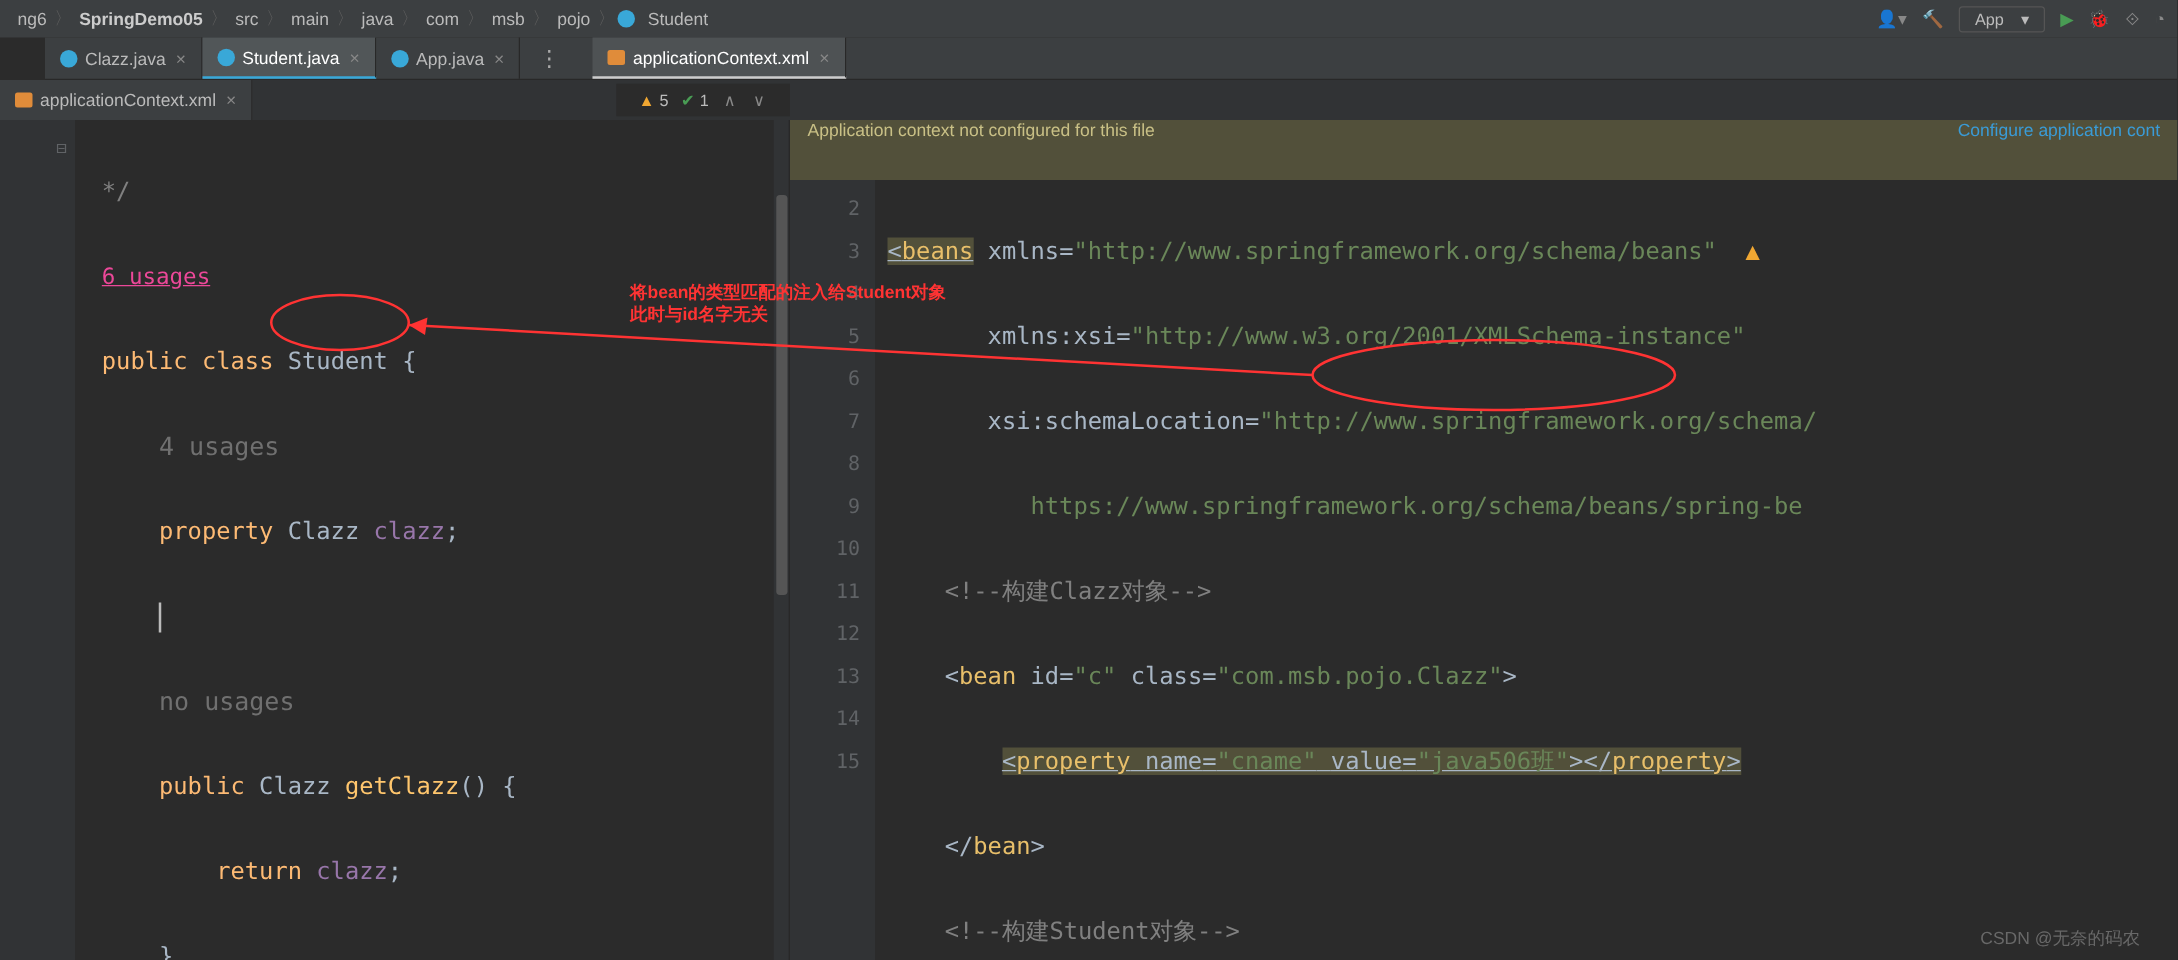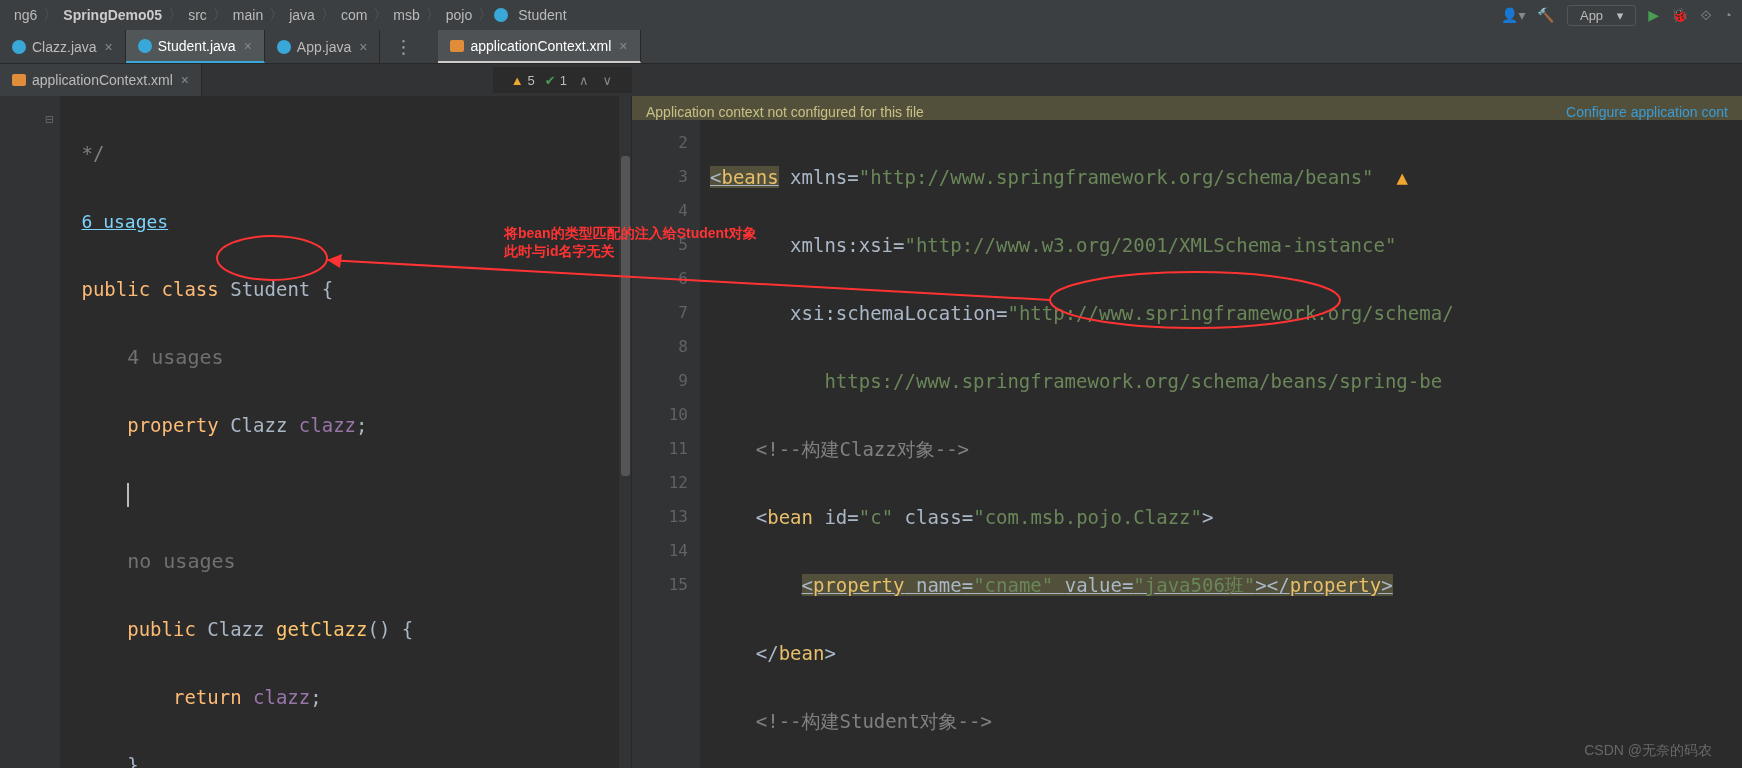--- a/index.html
+++ b/index.html
@@ -5,21 +5,21 @@
 * { margin:0; padding:0; box-sizing:border-box; }
 body { font-family:"Consolas","Monaco",monospace; background:#2b2b2b; color:#a9b7c6; overflow:hidden; width:1742px; height:768px; position:relative; }
 
 .topbar { display:flex; align-items:center; height:30px; background:#3c3f41; padding:0 10px; font-size:14px; color:#bbb; font-family:Arial,sans-serif; }
 .bc-item { padding:0 4px; }
 .bc-sep { color:#5e5e5e; padding:0 2px; }
 .bc-bold { font-weight:bold; color:#ccc; }
 .topbar-right { margin-left:auto; display:flex; align-items:center; gap:12px; }
 .run-select { background:#3c3f41; border:1px solid #555; color:#bbb; padding:2px 12px; border-radius:3px; font-size:13px; }
 
-.tabs-row { display:flex; align-items:center; height:34px; background:#3c3f41; border-bottom:1px solid #282828; }
+.tabs-row { display:flex; align-items:center; height:34px; background:#3c3f41; border-bottom:1px solid #282828;margin-left:36px; }
 .tab { display:flex; align-items:center; padding:0 12px; height:100%; font-size:14px; color:#bbb; cursor:pointer; border-right:1px solid #282828; font-family:Arial,sans-serif; }
 .tab.active { background:#4e5254; color:#fff; }
 .tab.active2 { background:#515658; color:#fff; border-bottom:2px solid #39a8d8; }
 .tab-icon { width:14px; height:14px; border-radius:50%; margin-right:6px; }
 .tab-icon.java { background:#39a8d8; }
 .tab-icon.xml { background:#e08c3a; width:14px; height:12px; border-radius:2px; }
 .tab-close { margin-left:8px; color:#888; font-size:14px; }
 .more { padding:0 14px; color:#aaa; font-size:18px; cursor:pointer; }
 
 .secondary-tabs { display:flex; height:32px; background:#313335; align-items:center; }
@@ -27,38 +27,38 @@
 .split { display:flex; height:calc(100% - 96px); }
 .pane-left { width:632px; display:flex; flex-direction:column; border-right:1px solid #282828; position:relative; }
 .pane-right { flex:1; display:flex; flex-direction:column; }
 
 .status-bar { height:26px; display:flex; align-items:center; justify-content:flex-end; padding:0 18px; font-size:13px; color:#bbb; gap:10px; background:#2b2b2b; font-family:Arial,sans-serif; }
 .warn-badge { display:flex; align-items:center; gap:4px; }
 .warn-icon { color:#f0a732; }
 .check-icon { color:#499c54; }
 .status-arrow { color:#888; cursor:pointer; padding:0 2px; }
 
-.notice-bar { height:24px; background:#52503a; color:#c9c086; display:flex; align-items:flex-end; padding:0 14px; font-size:14px; font-family:Arial,sans-serif; }
+.notice-bar { height:48px; background:#52503a; color:#c9c086; display:flex; align-items:flex-start; padding:0 14px; font-size:14px; font-family:Arial,sans-serif; }
 .notice-link { margin-left:auto; color:#3a9bd6; cursor:pointer; }
 
 .editor { flex:1; display:flex; overflow:hidden; background:#2b2b2b; position:relative; }
 .gutter { width:60px; background:#313335; text-align:right; padding:6px 12px 0 0; font-size:16px; color:#606366; line-height:34px; position:relative; }
 .gutter .ln { height:34px; }
 .code { flex:1; padding:6px 0 0 10px; font-size:19px; line-height:34px; white-space:pre; position:relative; }
 .code .line { height:34px; }
 
 .kw { color:#fdba74; }
 .method { color:#ffc66d; }
 .field { color:#9876aa; }
 .comment { color:#808080; }
 .string { color:#6a8759; }
 .tagname { color:#e8bf6a; }
 .attr-name { color:#a9b7c6; }
 .usages { color:#707070; font-size:20px; }
-.usages-link { color:#7dd3fc; text-decoration:underline; font-size:18px; }
+.usages-link { color:#ec4899; text-decoration:underline; font-size:18px; }
 .caret { border-left:2px solid #bbb; display:inline-block; height:24px; vertical-align:middle; }
 .hl-yellow { background:#52503a;text-decoration:underline; }
 
 .scrollbar-v { position:absolute; right:0; top:0; width:12px; height:100%; background:#313335; }
 .scroll-thumb { position:absolute; width:9px; background:#555; border-radius:3px; right:1px; }
 
 .annotation { position:absolute; color:#ff3333; font-size:14px; font-family:Arial,sans-serif; line-height:18px; font-weight:bold; pointer-events:none; z-index:5; }
 svg.overlay { position:absolute; top:0; left:0; pointer-events:none; z-index:4; }
 
 .watermark { position:absolute; right:30px; bottom:8px; font-size:14px; color:#686868; font-family:Arial,sans-serif; }

